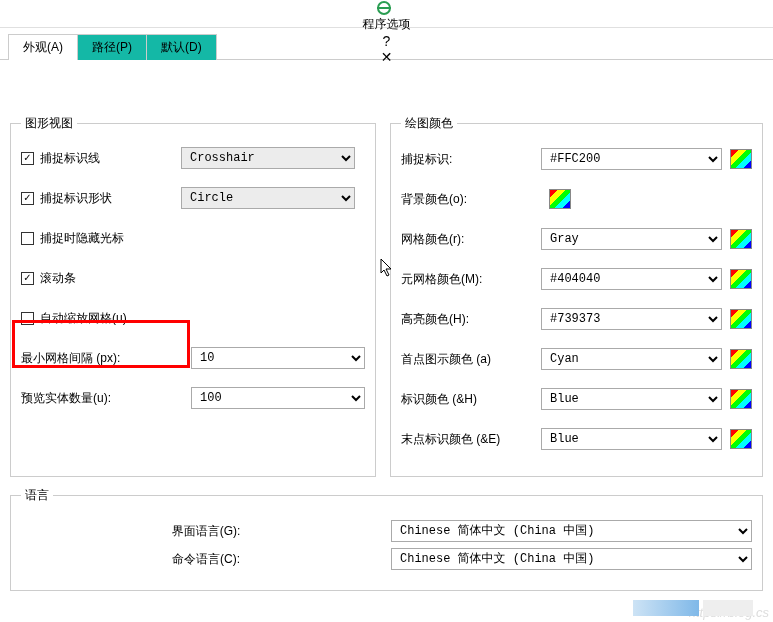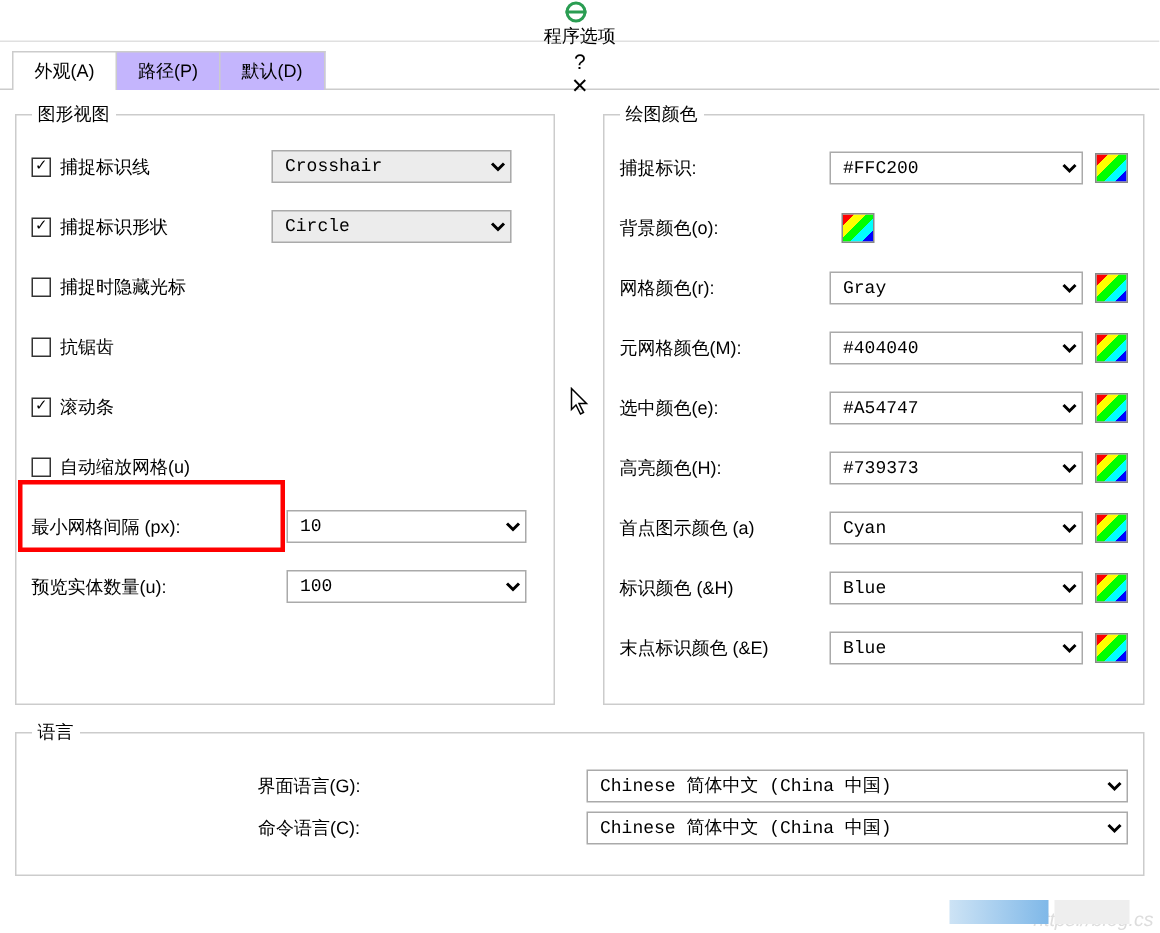--- a/index.html
+++ b/index.html
@@ -2,35 +2,35 @@
 <html><head>
 <meta charset="utf-8">
 <style>
 * { box-sizing: border-box; margin: 0; padding: 0; font-family: "Microsoft YaHei", "SimSun", sans-serif; font-size: 12px; }
 body { background: #fff; width: 773px; height: 622px; overflow: hidden; position: relative; }
 .titlebar { display: flex; align-items: center; height: 28px; padding: 0 8px; border-bottom: 1px solid #e0e0e0; flex-direction: column; }
 .titlebar .app-icon { width: 16px; height: 16px; margin-right: 6px; }
 .titlebar .title { flex: 1; }
 .titlebar .win-btn { width: 36px; text-align: center; font-size: 14px; cursor: default; }
 .tabs { display: flex; margin: 6px 4px 0 8px; }
-.tab { border: 1px solid #ccc; border-bottom: none; padding: 4px 14px; background: #c4b5fd; margin-right: -1px; cursor: default; }
+.tab { border: 1px solid #ccc; border-bottom: none; padding: 4px 14px; background: #14b8a6; margin-right: -1px; cursor: default; }
 .tab.active { background: #fff; position: relative; z-index: 2; }
 .tabline { border-top: 1px solid #ccc; margin-top: -1px; }
 .content { padding: 8px 10px; }
-.row-groups { display: flex; gap: 32px; }
+.row-groups { display: flex; gap: 14px; margin-top: 47px; }
 fieldset { border: 1px solid #ccc; padding: 10px 10px 14px 10px; margin-bottom: 10px; }
 legend { padding: 0 4px; }
 .left-group { width: 360px; }
 .right-group { flex: 1; }
 .frow { display: flex; align-items: center; min-height: 32px; margin-bottom: 8px; }
 .frow .lbl { width: 160px; display: flex; align-items: center; gap: 6px; text-align: center; }
 .frow .lbl-wide { width: 170px; }
 .cb { width: 13px; height: 13px; border: 1px solid #333; display: inline-flex; align-items: center; justify-content: center; font-size: 10px; line-height: 1; background: #fff; }
 .cb.checked::after { content: "✓"; color: #000; }
-select, .select { border: 1px solid #aaa; background: #ececec; height: 22px; padding: 0 4px; font-family: "Courier New", monospace; font-size: 12px; width: 160px; }
+select, .select { border: 1px solid #aaa; background: #ececec; height: 22px; padding: 0 4px; font-family: "Courier New", monospace; font-size: 12px; width: 174px; }
 .select-white { background: #fff; }
 .color-row { display: flex; align-items: center; min-height: 34px; margin-bottom: 6px; }
 .color-row .clabel { width: 140px; }
 .color-row select { flex: 1; background: #fff; width: 150px; }
 .color-swatch { width: 22px; height: 20px; border: 1px solid #888; margin-left: 8px; background: linear-gradient(135deg,#f00 0 20%,#ff0 20% 40%,#0f0 40% 60%,#0ff 60% 80%,#00f 80% 100%); display: inline-block; }
 .highlight-box { position: absolute; border: 3px solid #f00; pointer-events: none; }
 .lang-group { clear: both; }
 .lang-row { display: flex; align-items: center; margin: 6px 0; }
 .lang-row .llabel { width: 370px; text-align: center; }
 .lang-row select { flex: 1; background: #fff; font-family: "Courier New", monospace; }
@@ -83,26 +83,20 @@
         <select><option>Circle</option></select>
       </div>
 
       <div class="frow">
         <span class="lbl">
             <span class="cb"></span>
             <span>捕捉时隐藏光标</span>
           </span>
       </div>
 
-      <div class="frow">
-        <span class="lbl">
-            <span class="cb"></span>
-            <span>抗锯齿</span>
-          </span>
-      </div>
 
       <div class="frow">
         <span class="lbl">
             <span class="cb checked"></span>
             <span>滚动条</span>
           </span>
       </div>
 
       <div class="frow" id="autoscale-row" style="position:relative;">
         <span class="lbl">
@@ -135,25 +129,20 @@
           <span class="color-swatch"></span>
         </div>
       <div class="color-row">
           <span class="clabel">网格颜色(r):</span>
           <select><option>Gray</option></select>
           <span class="color-swatch"></span>
         </div>
       <div class="color-row">
           <span class="clabel">元网格颜色(M):</span>
           <select><option>#404040</option></select>
-          <span class="color-swatch"></span>
-        </div>
-      <div class="color-row">
-          <span class="clabel">选中颜色(e):</span>
-          <select><option>#A54747</option></select>
           <span class="color-swatch"></span>
         </div>
       <div class="color-row">
           <span class="clabel">高亮颜色(H):</span>
           <select><option>#739373</option></select>
           <span class="color-swatch"></span>
         </div>
       <div class="color-row">
           <span class="clabel">首点图示颜色 (a)</span>
           <select><option>Cyan</option></select>

